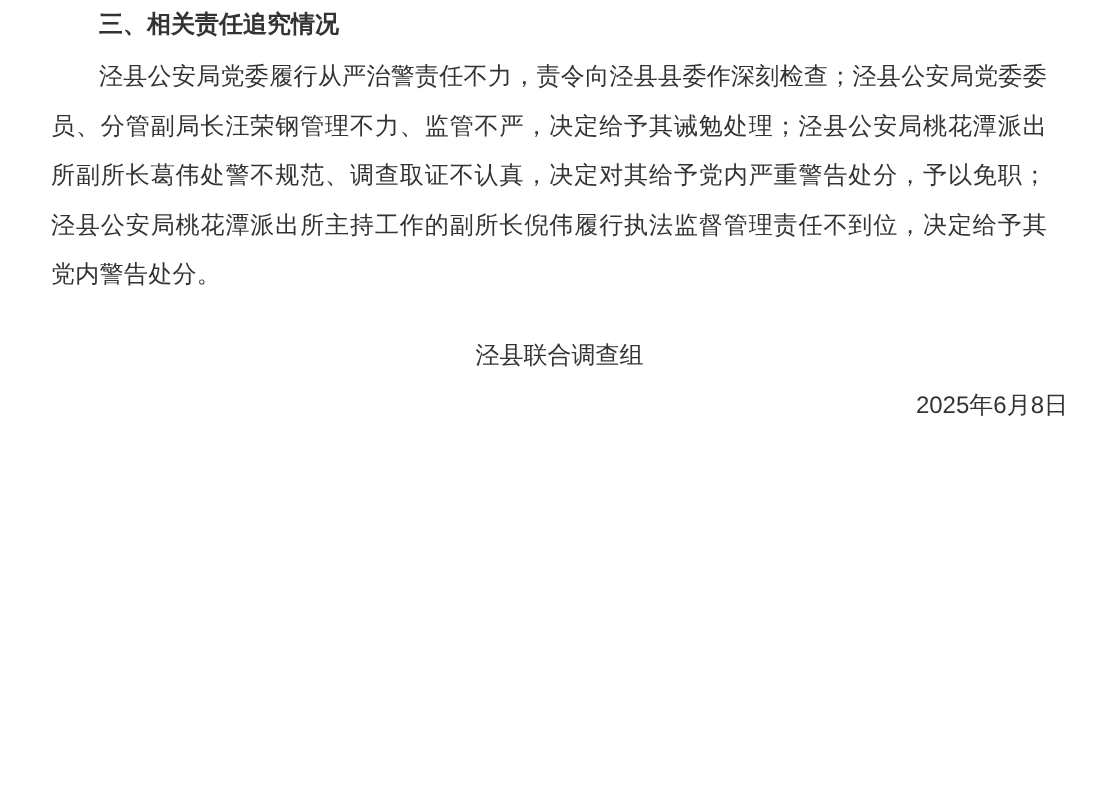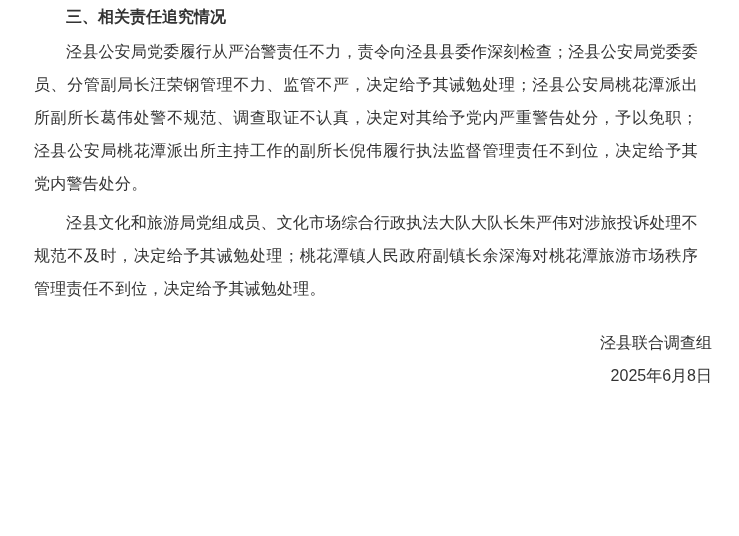--- a/index.html
+++ b/index.html
@@ -32,34 +32,33 @@
   }
   .doc-paragraph {
     margin: 0 14px 6px 0;
     text-indent: 2em;
     text-align: justify;
     text-justify: inter-ideograph;
     letter-spacing: 0.2px;
   }
   .doc-signature {
     margin: 21px 0 0 0;
-    text-align: right;
+    text-align: center;
   }
   .doc-date {
     margin: 0;
     text-align: right;
   }
 </style>
 </head>
 <body>
 
 <div class="page">
   <h3 class="doc-heading">三、相关责任追究情况</h3>
 
   <p class="doc-paragraph">泾县公安局党委履行从严治警责任不力，责令向泾县县委作深刻检查；泾县公安局党委委员、分管副局长汪荣钢管理不力、监管不严，决定给予其诫勉处理；泾县公安局桃花潭派出所副所长葛伟处警不规范、调查取证不认真，决定对其给予党内严重警告处分，予以免职；泾县公安局桃花潭派出所主持工作的副所长倪伟履行执法监督管理责任不到位，决定给予其党内警告处分。</p>
 
-  <p class="doc-paragraph">泾县文化和旅游局党组成员、文化市场综合行政执法大队大队长朱严伟对涉旅投诉处理不规范不及时，决定给予其诫勉处理；桃花潭镇人民政府副镇长余深海对桃花潭旅游市场秩序管理责任不到位，决定给予其诫勉处理。</p>
 
 
   <p class="doc-signature">泾县联合调查组</p>
 
   <p class="doc-date">2025年6月8日</p>
 </div>
 
 </body></html>

